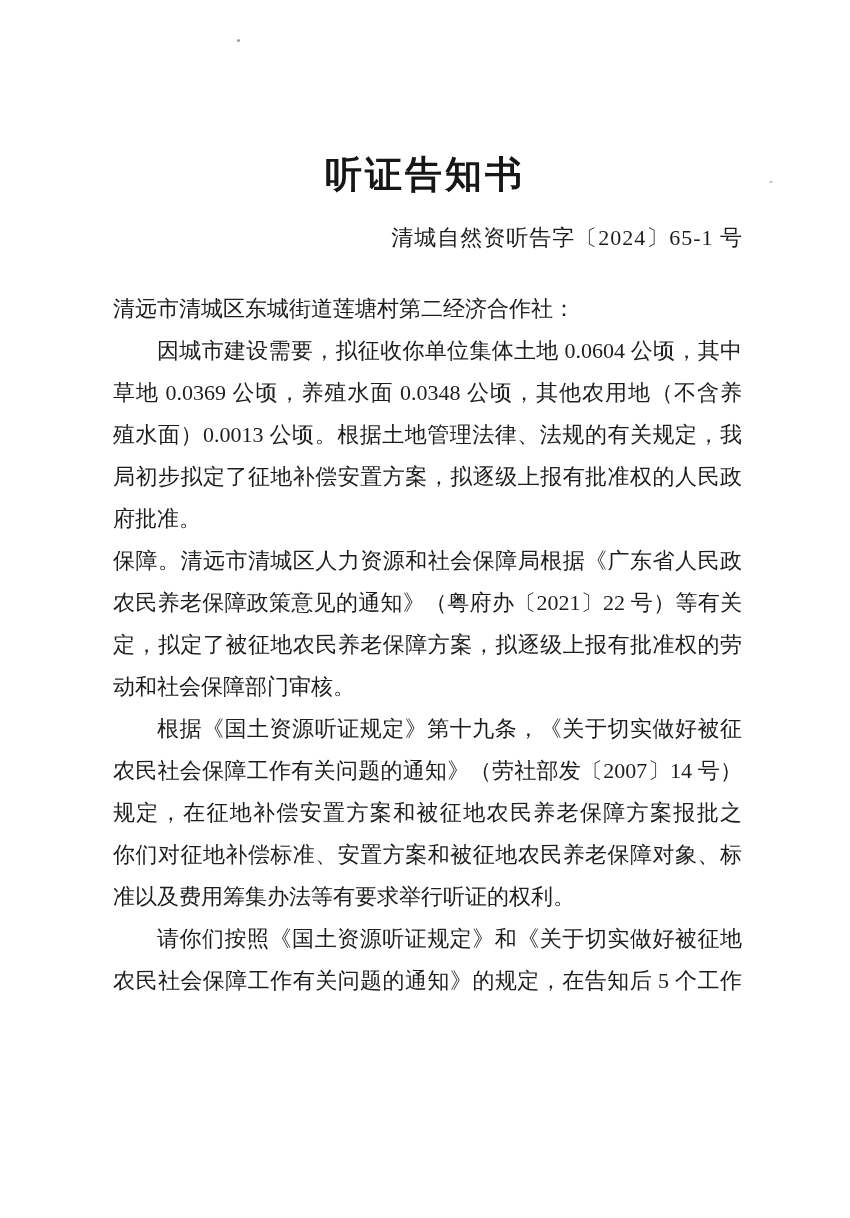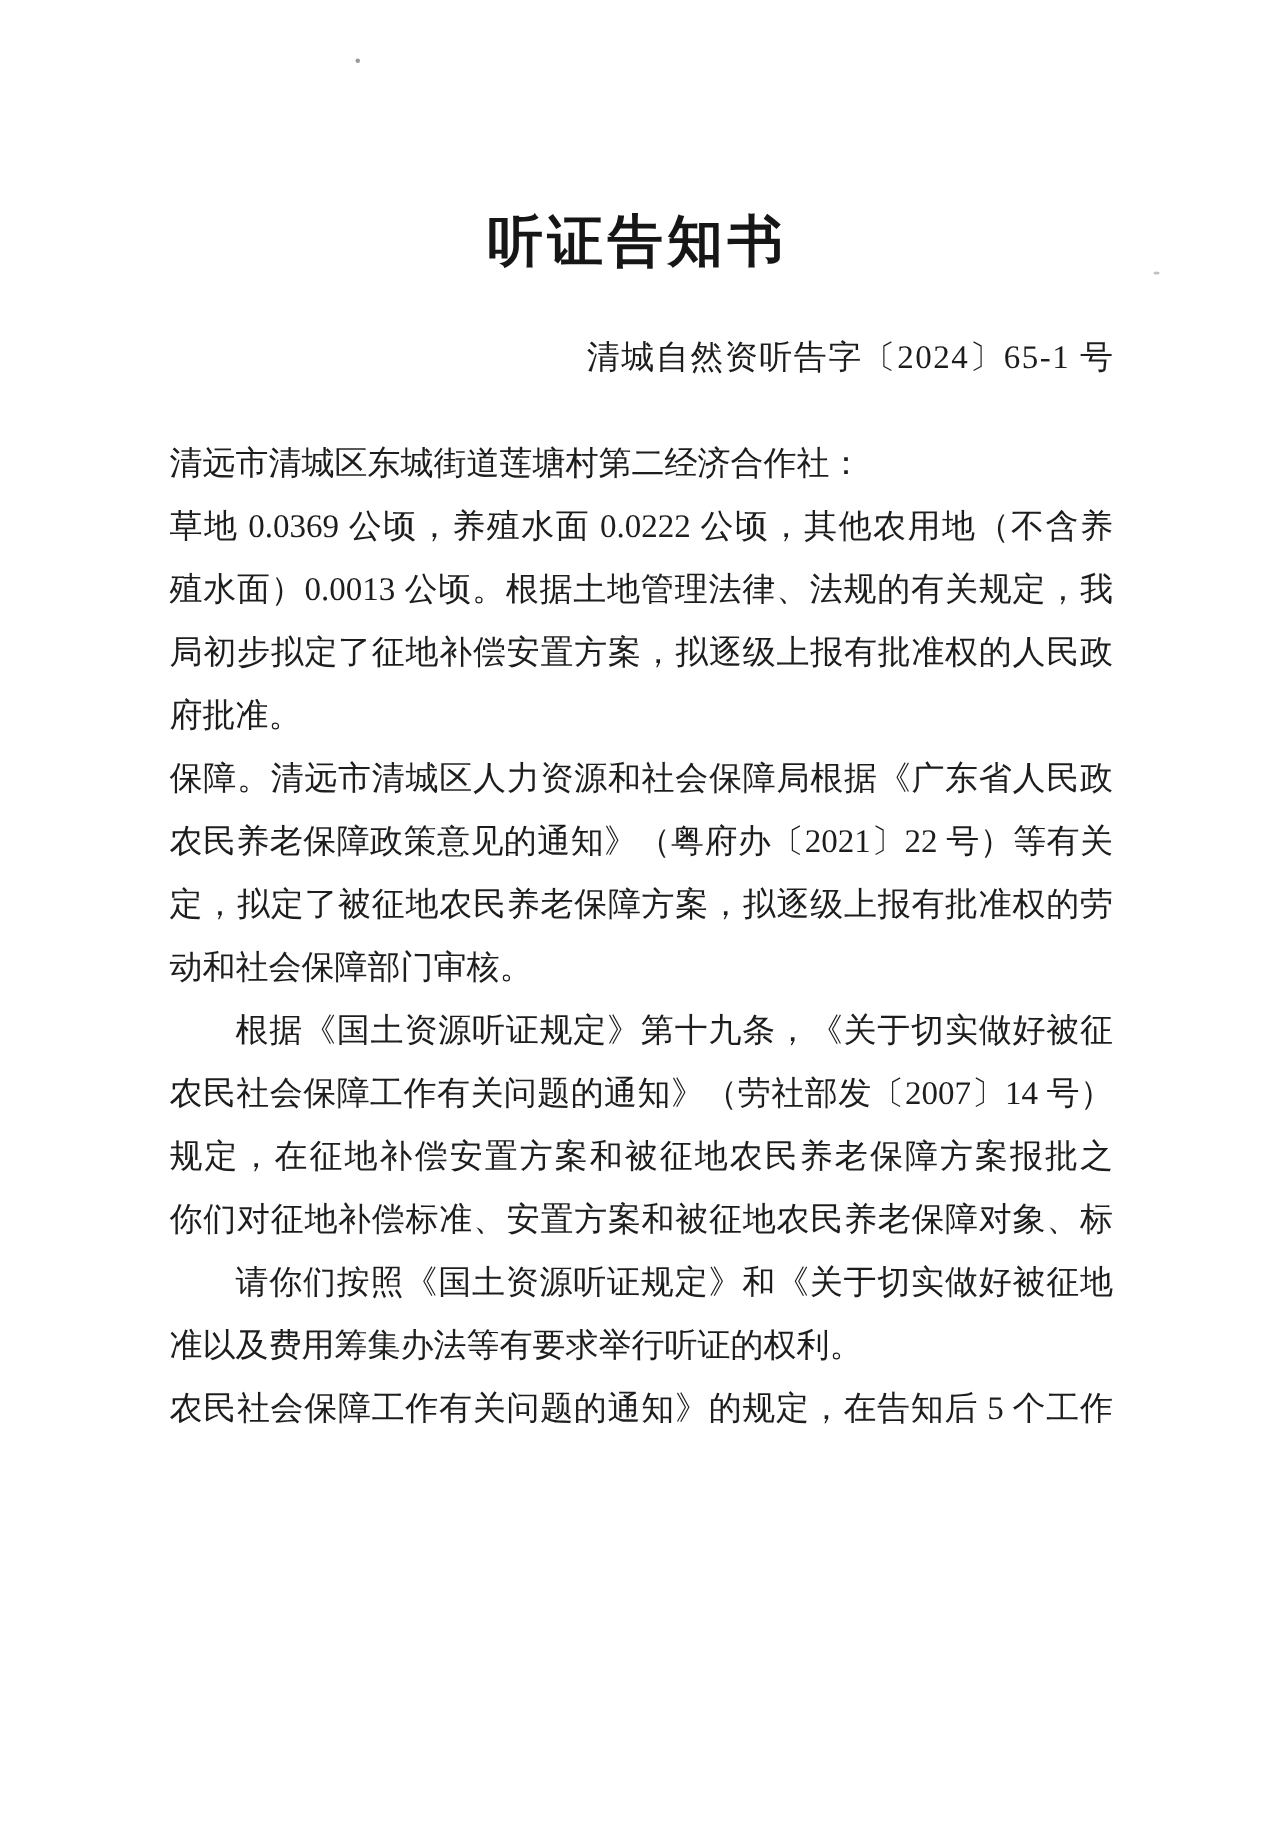--- a/index.html
+++ b/index.html
@@ -11,21 +11,21 @@
     position: relative;
     width: 850px;
     height: 1218px;
     background: #ffffff;
     overflow: hidden;
     font-family: "Liberation Serif", "DejaVu Serif", serif;
     color: #1d1d1d;
   }
   .doc-title {
     position: absolute;
-    top: 136px;
+    top: 150px;
     left: 0;
     width: 100%;
     text-align: center;
     font-size: 37px;
     font-weight: 700;
     letter-spacing: 3px;
     color: #161616;
   }
   .doc-number {
     position: absolute;
@@ -73,29 +73,30 @@
 <div class="page">
   <span class="speck speck-1"></span>
   <span class="speck speck-2"></span>
 
   <div class="doc-title">听证告知书</div>
 
   <div class="doc-number">清城自然资听告字〔2024〕65-1 号</div>
 
   <div class="body-text">
     <div class="line no-just">清远市清城区东城街道莲塘村第二经济合作社：</div>
-    <div class="line">草地 0.0369 公顷，养殖水面 0.0222 公顷，其他农用地（不含养</div>
+    <div class="line indent">因城市建设需要，拟征收你单位集体土地 0.0604 公顷，其中</div>
+    <div class="line">草地 0.0369 公顷，养殖水面 0.0348 公顷，其他农用地（不含养</div>
     <div class="line">殖水面）0.0013 公顷。根据土地管理法律、法规的有关规定，我</div>
     <div class="line">局初步拟定了征地补偿安置方案，拟逐级上报有批准权的人民政</div>
     <div class="line no-just">府批准。</div>
     <div class="line">保障。清远市清城区人力资源和社会保障局根据《广东省人民政</div>
     <div class="line">农民养老保障政策意见的通知》（粤府办〔2021〕22 号）等有关规</div>
     <div class="line">定，拟定了被征地农民养老保障方案，拟逐级上报有批准权的劳</div>
     <div class="line no-just">动和社会保障部门审核。</div>
     <div class="line indent">根据《国土资源听证规定》第十九条，《关于切实做好被征地</div>
     <div class="line">农民社会保障工作有关问题的通知》（劳社部发〔2007〕14 号）的</div>
     <div class="line">规定，在征地补偿安置方案和被征地农民养老保障方案报批之前，</div>
     <div class="line">你们对征地补偿标准、安置方案和被征地农民养老保障对象、标</div>
+    <div class="line no-just">准以及费用筹集办法等有要求举行听证的权利。</div>
     <div class="line indent">请你们按照《国土资源听证规定》和《关于切实做好被征地</div>
-    <div class="line no-just">准以及费用筹集办法等有要求举行听证的权利。</div>
     <div class="line">农民社会保障工作有关问题的通知》的规定，在告知后 5 个工作</div>
   </div>
 </div>
 
 </body></html>

